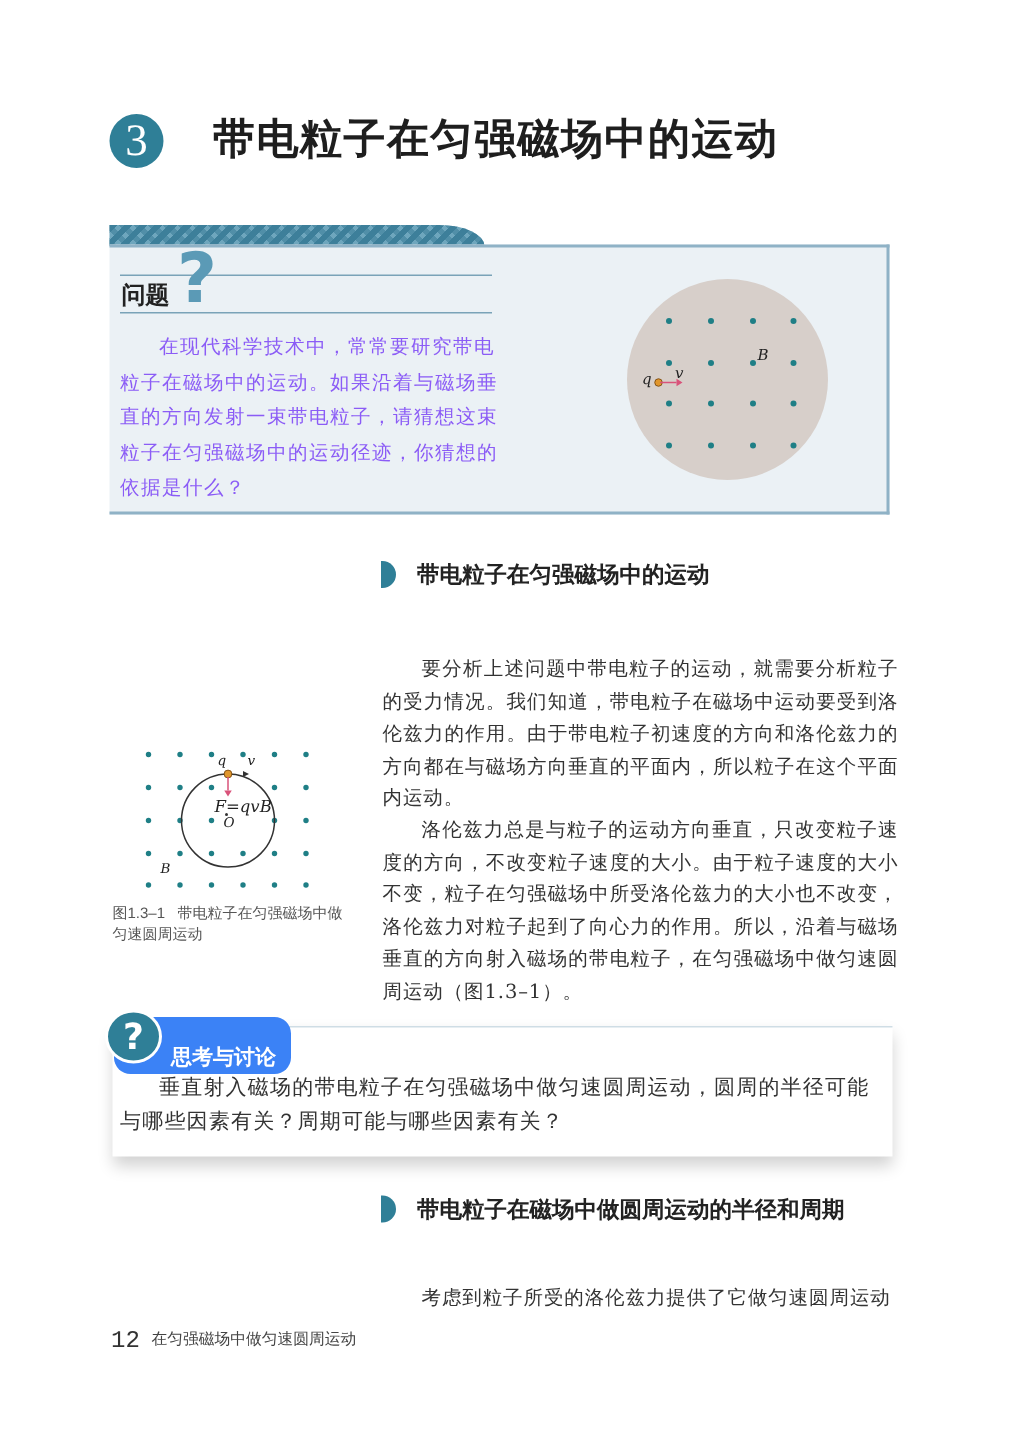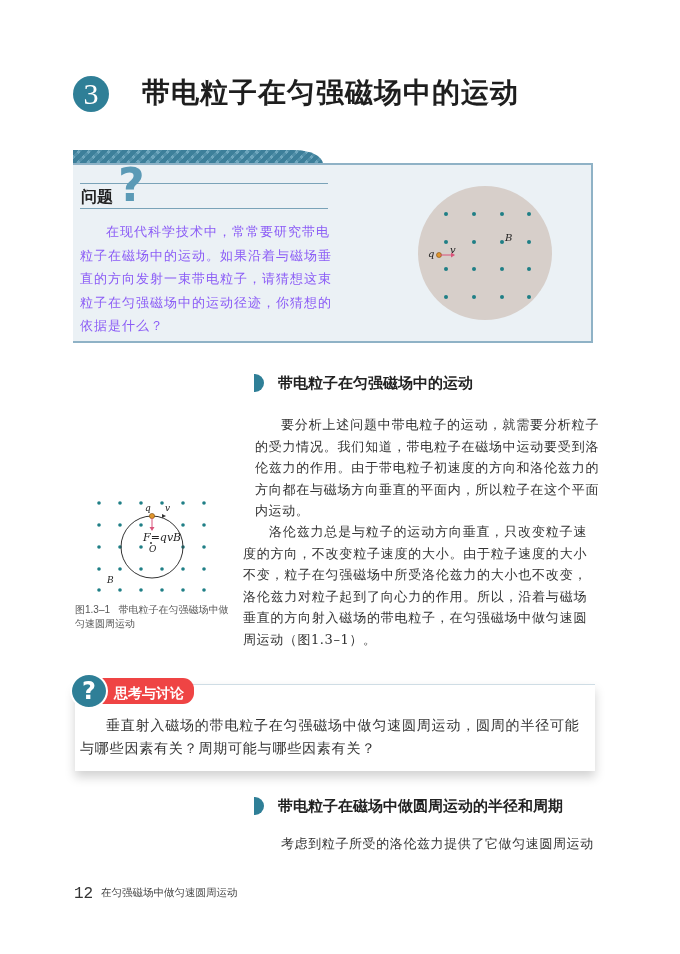--- a/index.html
+++ b/index.html
@@ -16,25 +16,25 @@
     background:repeating-linear-gradient(45deg,rgba(61,127,154,.6) 0 4px,transparent 4px 7px);}
   .pbox-line1{left:80px;top:183px;width:248px;height:1px;background:#7aa3b8;}
   .pbox-line2{left:80px;top:208px;width:248px;height:1px;background:#7aa3b8;}
   .pbox-label{left:81px;top:187px;font-family:"DejaVu Sans",sans-serif;font-weight:bold;font-size:16px;color:#222;}
   .qmark{left:118px;top:160px;font-family:"DejaVu Sans",sans-serif;font-weight:bold;font-size:46px;color:#5b9ab6;line-height:50px;}
   .pbox-text{left:80px;top:220px;width:252px;font-size:13px;line-height:23.5px;color:#8b5cf6;text-indent:26px;letter-spacing:1px;}
   .circle-fig{left:418px;top:186px;width:134px;height:134px;border-radius:50%;background:#d7cfca;}
   
   .subhead{font-family:"DejaVu Sans",sans-serif;font-weight:bold;font-size:15px;color:#222;}
   .tab-marker{width:10px;height:18px;background:#2f7f97;border-radius:0 10px 10px 0;}
-  .body-text{font-size:13px;line-height:21.5px;color:#333;text-indent:26px;letter-spacing:.6px;text-align:justify;}
+  .body-text{font-size:13px;line-height:21.5px;color:#333;text-indent:26px;letter-spacing:.6px;text-align:justify;margin-top:22px;}
   .fig-caption{font-size:10px;line-height:14px;color:#555;font-family:Liberation Sans, sans-serif;}
   
   .dbox{left:75px;top:684px;width:520px;height:86px;background:#fff;box-shadow:0 6px 10px rgba(0,0,0,.18);border-top:1px solid #cfdde5;}
-  .dbadge{left:76px;top:678px;height:22px;background:#ef4444;border-radius:11px;padding:4px 10px 0 38px;color:#fff;font-family:"DejaVu Sans",sans-serif;font-size:14px;font-weight:bold;line-height:22px;}
+  .dbadge{left:76px;top:678px;height:22px;background:#3b82f6;border-radius:11px;padding:16px 10px 0 38px;color:#fff;font-family:"DejaVu Sans",sans-serif;font-size:14px;font-weight:bold;line-height:22px;}
   .dicon{left:70px;top:673px;width:34px;height:32px;border-radius:50%;background:#2f7f97;border:2px solid #fff;color:#fff;font-family:"DejaVu Sans",sans-serif;font-weight:bold;font-size:24px;line-height:32px;text-align:center;}
   .dtext{left:80px;top:714px;width:510px;font-size:14px;line-height:23px;color:#333;text-indent:26px;letter-spacing:.8px;}
   .footer-num{left:74px;top:885px;font-family:Liberation Mono, monospace;font-size:16px;color:#333;}
   .footer-title{left:101px;top:886px;font-size:10.5px;color:#444;}
 </style>
 </head>
 <body>
 
 <div class="abs sec-num">3</div>
 <div class="abs sec-title">带电粒子在匀强磁场中的运动</div>
@@ -73,21 +73,21 @@
     <polygon points="33,66.5 37,69 33,71.5" fill="#d9537a"></polygon>
   </svg>
 </div>
 <div class="abs" style="left:428px;top:248px;font-style:italic;font-size:10px;">q</div>
 <div class="abs" style="left:450px;top:244px;font-style:italic;font-size:10px;">v</div>
 <div class="abs" style="left:505px;top:232px;font-style:italic;font-size:10px;">B</div>
 
 <div class="abs tab-marker" style="left:254px;top:374px;"></div>
 <div class="abs subhead" style="left:278px;top:374px;">带电粒子在匀强磁场中的运动</div>
 <div class="abs body-text" style="left:255px;top:414px;width:344px;">要分析上述问题中带电粒子的运动，就需要分析粒子的受力情况。我们知道，带电粒子在磁场中运动要受到洛伦兹力的作用。由于带电粒子初速度的方向和洛伦兹力的方向都在与磁场方向垂直的平面内，所以粒子在这个平面内运动。</div>
-<div class="abs body-text" style="left:243px;top:521px;width:344px;">洛伦兹力总是与粒子的运动方向垂直，只改变粒子速度的方向，不改变粒子速度的大小。由于粒子速度的大小不变，粒子在匀强磁场中所受洛伦兹力的大小也不改变，洛伦兹力对粒子起到了向心力的作用。所以，沿着与磁场垂直的方向射入磁场的带电粒子，在匀强磁场中做匀速圆周运动（图1.3–1）。</div>
+<div class="abs body-text" style="left:255px;top:521px;width:344px;">洛伦兹力总是与粒子的运动方向垂直，只改变粒子速度的方向，不改变粒子速度的大小。由于粒子速度的大小不变，粒子在匀强磁场中所受洛伦兹力的大小也不改变，洛伦兹力对粒子起到了向心力的作用。所以，沿着与磁场垂直的方向射入磁场的带电粒子，在匀强磁场中做匀速圆周运动（图1.3–1）。</div>
 
 <div class="abs" style="left:88px;top:497px;width:130px;height:95px;">
   <svg width="130" height="95" viewBox="0 0 130 95">
     <g fill="#1f7f86">
       <circle cx="11" cy="6" r="1.8"></circle>
         <circle cx="32" cy="6" r="1.8"></circle>
         <circle cx="53" cy="6" r="1.8"></circle>
         <circle cx="74" cy="6" r="1.8"></circle>
         <circle cx="95" cy="6" r="1.8"></circle>
         <circle cx="116" cy="6" r="1.8"></circle>

